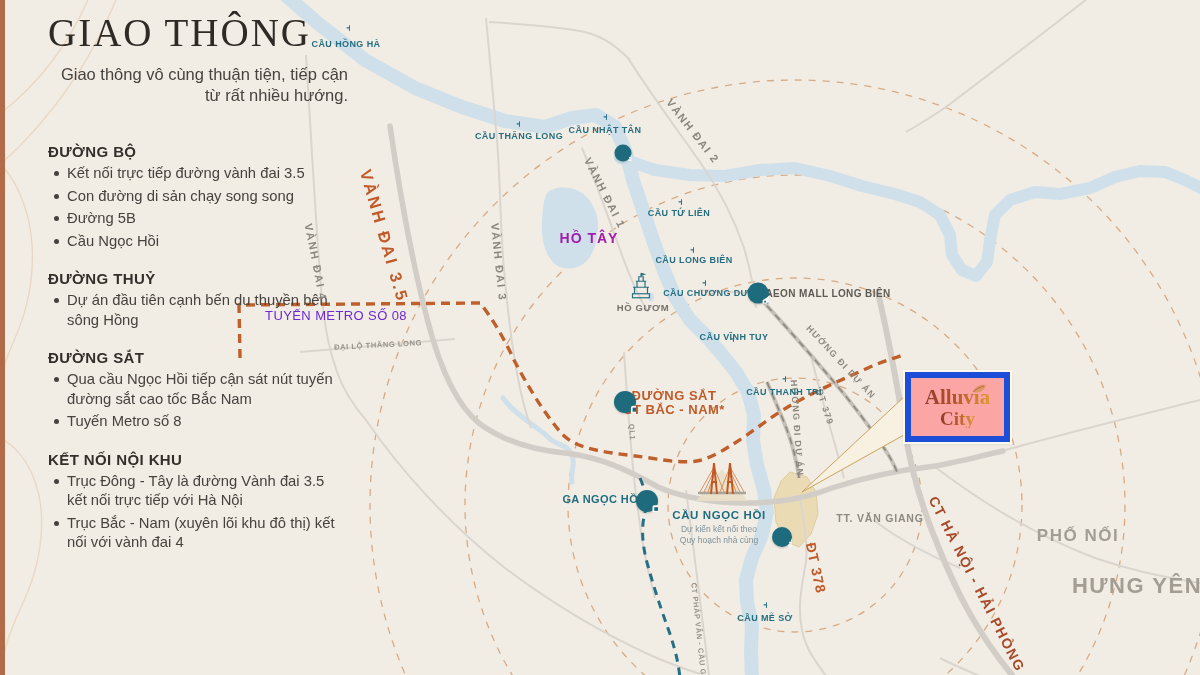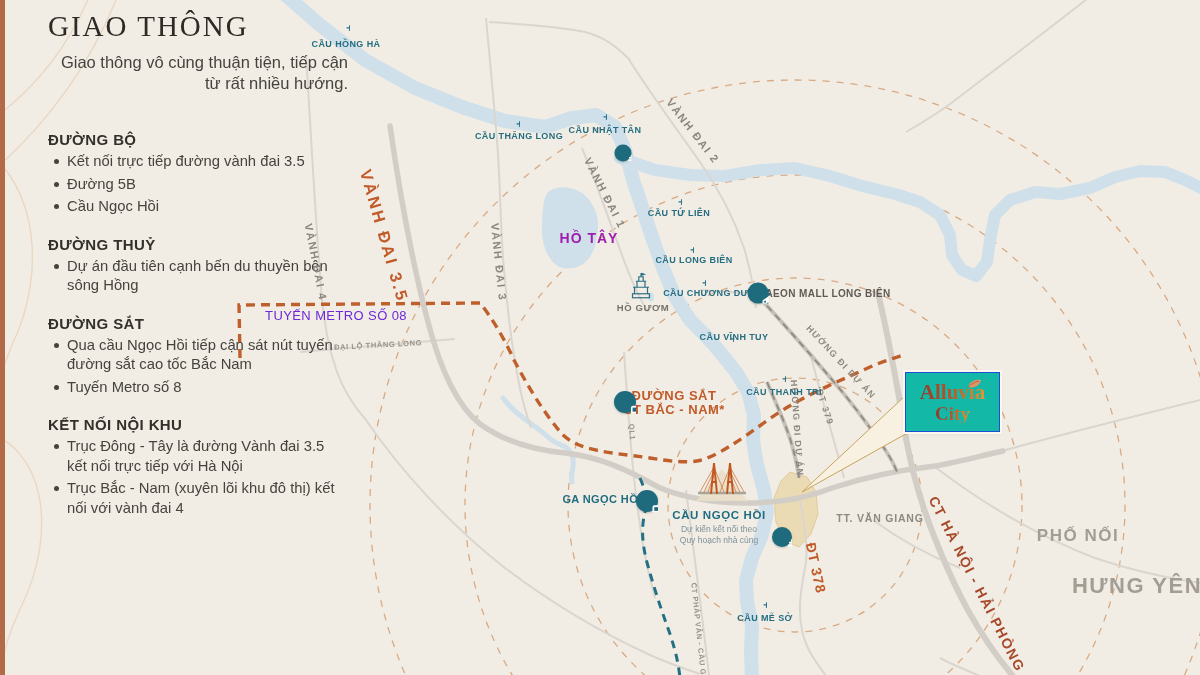--- a/index.html
+++ b/index.html
@@ -3,21 +3,21 @@
 <meta charset="utf-8">
 <style>
   html,body{margin:0;padding:0;background:#e8e4dc;}
   #stage{position:relative;width:1200px;height:675px;overflow:hidden;
          background:#f1ede5;font-family:"Liberation Sans",sans-serif;}
   #map-svg{position:absolute;left:0;top:0;}
   
   .edge-stripe{position:absolute;left:0;top:0;width:5px;height:675px;background:#b26a48;}
   
   .panel{position:absolute;left:48px;top:10px;width:292px;color:#46433f;}
-  .panel-title{font-family:"Liberation Serif",serif;font-size:29px;font-weight:500;
+  .panel-title{font-family:"Liberation Serif",serif;font-size:39px;font-weight:500;
                letter-spacing:2px;color:#2e2b27;}
   .panel-subtitle{margin-top:9px;font-size:16.5px;line-height:21px;color:#46433f;width:300px;text-align:right;}
   .section{margin-top:19px;}
   .section:first-of-type{margin-top:37px;}
   .section-heading{font-size:15px;font-weight:700;color:#33302b;letter-spacing:.4px;}
   .section ul{margin:4px 0 0 0;padding:0 0 0 19px;list-style:none;}
   .section li{position:relative;font-size:14.8px;line-height:19.5px;margin:3px 0;width:272px;}
   .section li::before{content:"";position:absolute;left:-13px;top:7px;width:5px;height:5px;
                       border-radius:50%;background:#46433f;}
   
@@ -49,21 +49,21 @@
   .rail-block{position:absolute;left:674px;top:403px;transform:translate(-50%,-50%);
               text-align:center;font-size:13px;line-height:14px;font-weight:700;
               color:#c05a28;letter-spacing:.5px;white-space:nowrap;}
   
   .ngochoi-block{position:absolute;left:719px;top:509px;transform:translate(-50%,0);
                  text-align:center;white-space:nowrap;}
   .ngochoi-name{font-size:11.5px;font-weight:700;color:#1f6c80;letter-spacing:.6px;}
   .ngochoi-note{margin-top:3px;font-size:8.5px;line-height:10.5px;color:#7e9199;font-weight:500;}
   
   .project-box{position:absolute;left:905px;top:372px;width:93px;height:58px;
-               background:#14b8a6;border:1px solid #1d4ed8;box-shadow:0 0 0 2px #fdf8ee,0 1px 4px rgba(120,90,40,.25);
+               background:#fca5a5;border:6px solid #1d4ed8;box-shadow:0 0 0 2px #fdf8ee,0 1px 4px rgba(120,90,40,.25);
                display:flex;flex-direction:column;align-items:center;justify-content:center;}
   .logo-word{font-family:"Liberation Serif",serif;font-weight:600;
              background:linear-gradient(90deg,#8f3b2c 0%,#b4542c 45%,#de9a33 100%);
              -webkit-background-clip:text;background-clip:text;color:transparent;line-height:1;}
   .logo-top{font-size:21px;}
   .logo-bottom{font-size:19px;margin-top:1px;}
   .leaf{position:absolute;left:60px;top:5px;width:17px;height:11px;}
   .tower-art{position:absolute;left:641px;top:288px;width:22px;height:28px;transform:translate(-50%,-58%);}
   .nh-bridge-art{position:absolute;left:722px;top:481px;width:56px;height:44px;transform:translate(-50%,-50%);}
 </style>
@@ -176,20 +176,21 @@
   <div class="edge-stripe"></div>
 
   <div class="panel">
     <div class="panel-title">GIAO THÔNG</div>
     <div class="panel-subtitle">Giao thông vô cùng thuận tiện, tiếp cận từ rất nhiều hướng.</div>
     <div>
         <div class="section">
       <div class="section-heading">ĐƯỜNG BỘ</div>
       <ul>
             <li><span>Kết nối trực tiếp đường vành đai 3.5</span></li>
+            <li><span>Con đường di sản chạy song song</span></li>
             <li><span>Đường 5B</span></li>
             <li><span>Cầu Ngọc Hồi</span></li>
           </ul>
     </div>
         <div class="section">
       <div class="section-heading">ĐƯỜNG THUỶ</div>
       <ul>
             <li><span>Dự án đầu tiên cạnh bến du thuyền bên sông Hồng</span></li>
           </ul>
     </div>

